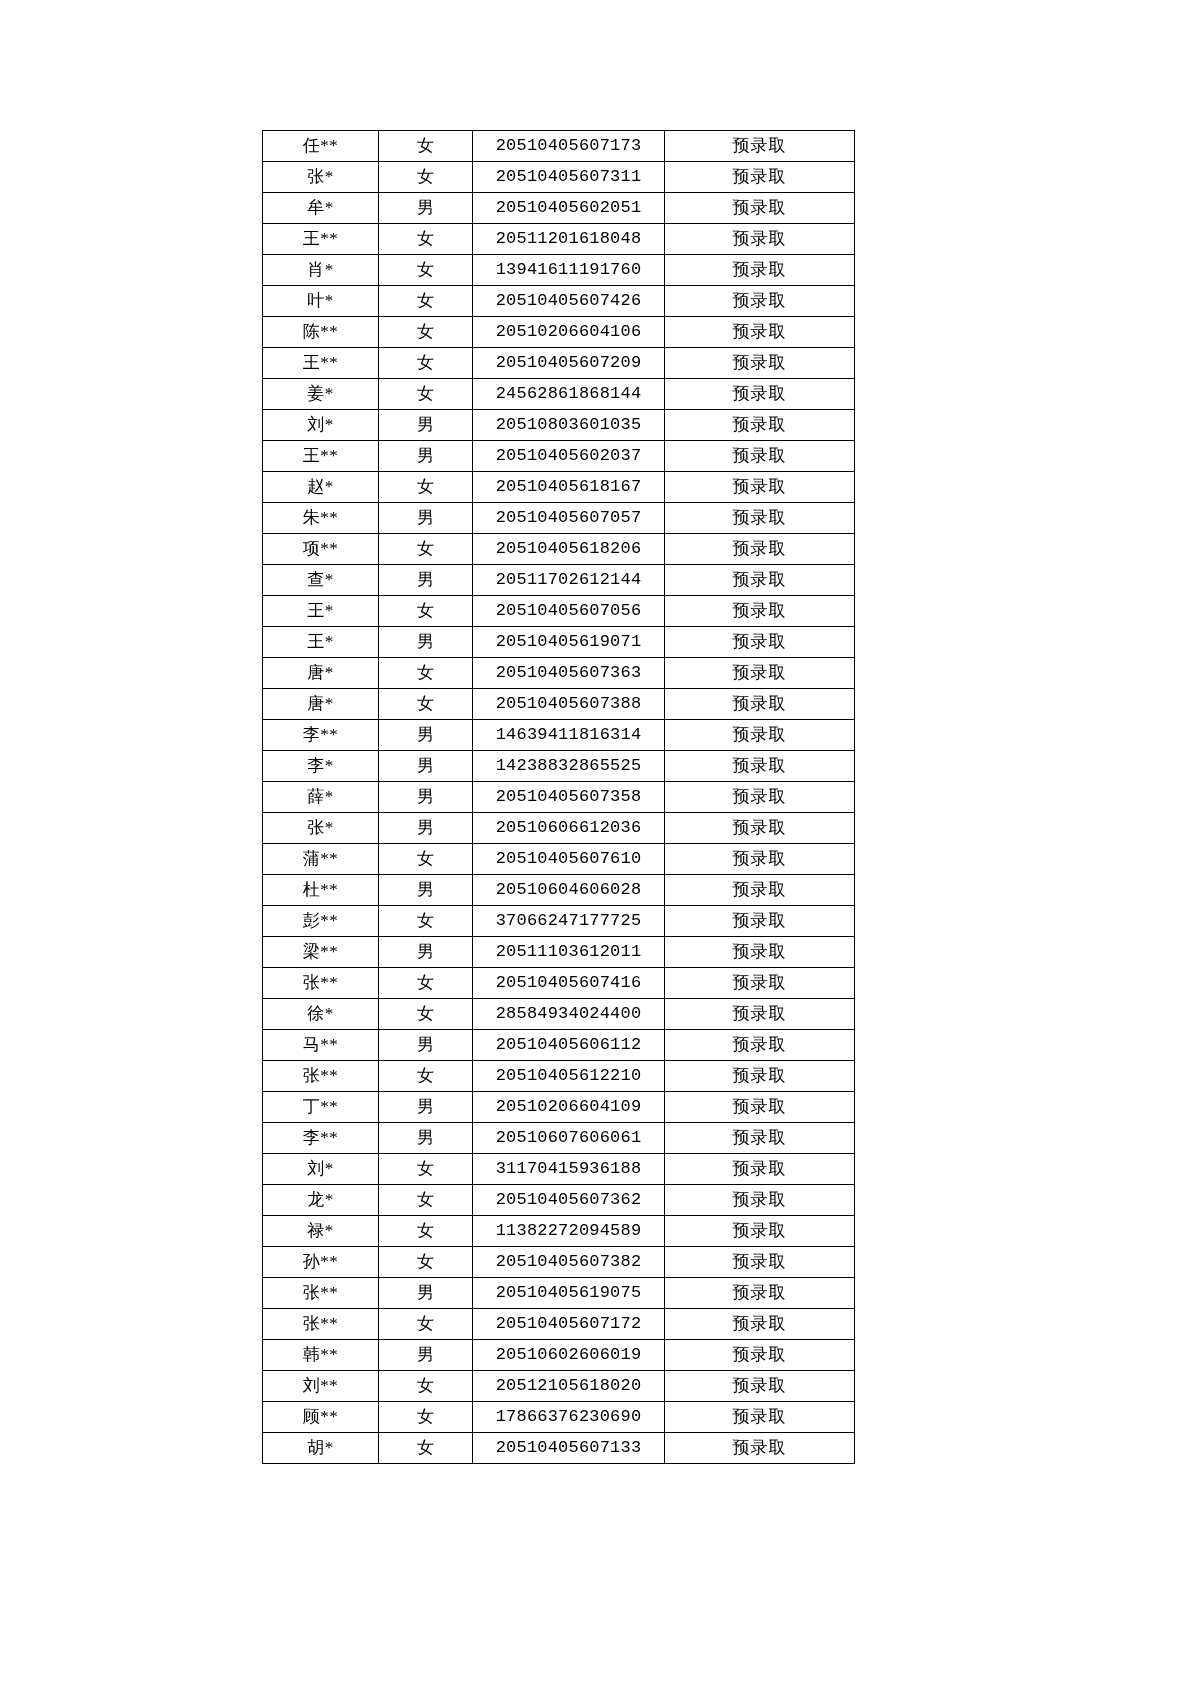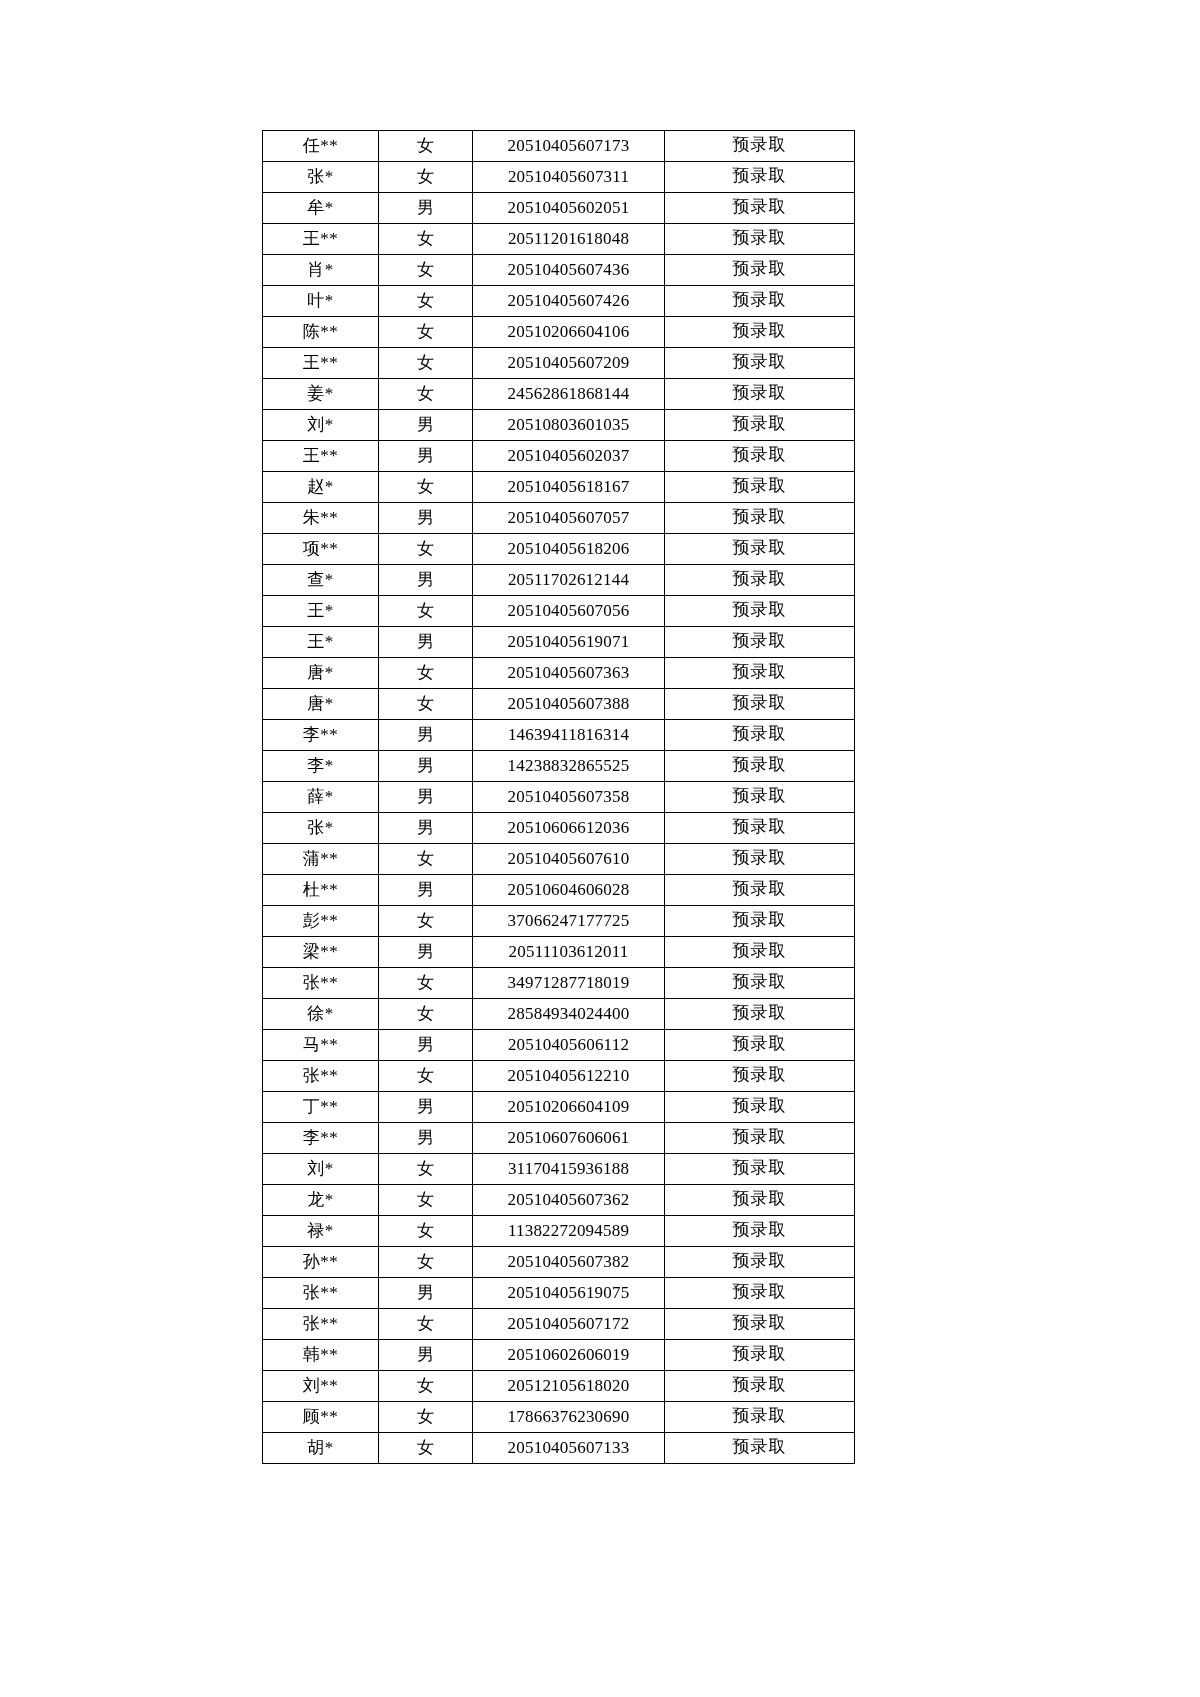--- a/index.html
+++ b/index.html
@@ -50,26 +50,26 @@
   col.c-status { width: 190px; }
 
   td.name {
     font-family: "Liberation Serif", "DejaVu Serif", serif;
     letter-spacing: 0.5px;
   }
   td.gender {
     font-family: "Liberation Serif", "DejaVu Serif", serif;
   }
   td.id {
-    font-family: Liberation Serif, serif;
+    font-family: Liberation Mono, monospace;
     letter-spacing: 0.2px;
     margin-top: 15px;
   }
   td.status {
-    font-family: Liberation Mono, monospace;
+    font-family: Liberation Sans, sans-serif;
     letter-spacing: 1px;
   }
 </style>
 </head>
 <body>
 
 <div class="page">
   <div class="table-wrap">
     <table class="roster">
       <colgroup>
@@ -99,21 +99,21 @@
           </tr>
           <tr>
             <td class="name">王**</td>
             <td class="gender">女</td>
             <td class="id">20511201618048</td>
             <td class="status">预录取</td>
           </tr>
           <tr>
             <td class="name">肖*</td>
             <td class="gender">女</td>
-            <td class="id">20510405607436</td>
+            <td class="id">13941611191760</td>
             <td class="status">预录取</td>
           </tr>
           <tr>
             <td class="name">叶*</td>
             <td class="gender">女</td>
             <td class="id">20510405607426</td>
             <td class="status">预录取</td>
           </tr>
           <tr>
             <td class="name">陈**</td>
@@ -237,21 +237,21 @@
           </tr>
           <tr>
             <td class="name">梁**</td>
             <td class="gender">男</td>
             <td class="id">20511103612011</td>
             <td class="status">预录取</td>
           </tr>
           <tr>
             <td class="name">张**</td>
             <td class="gender">女</td>
-            <td class="id">34971287718019</td>
+            <td class="id">20510405607416</td>
             <td class="status">预录取</td>
           </tr>
           <tr>
             <td class="name">徐*</td>
             <td class="gender">女</td>
             <td class="id">28584934024400</td>
             <td class="status">预录取</td>
           </tr>
           <tr>
             <td class="name">马**</td>

